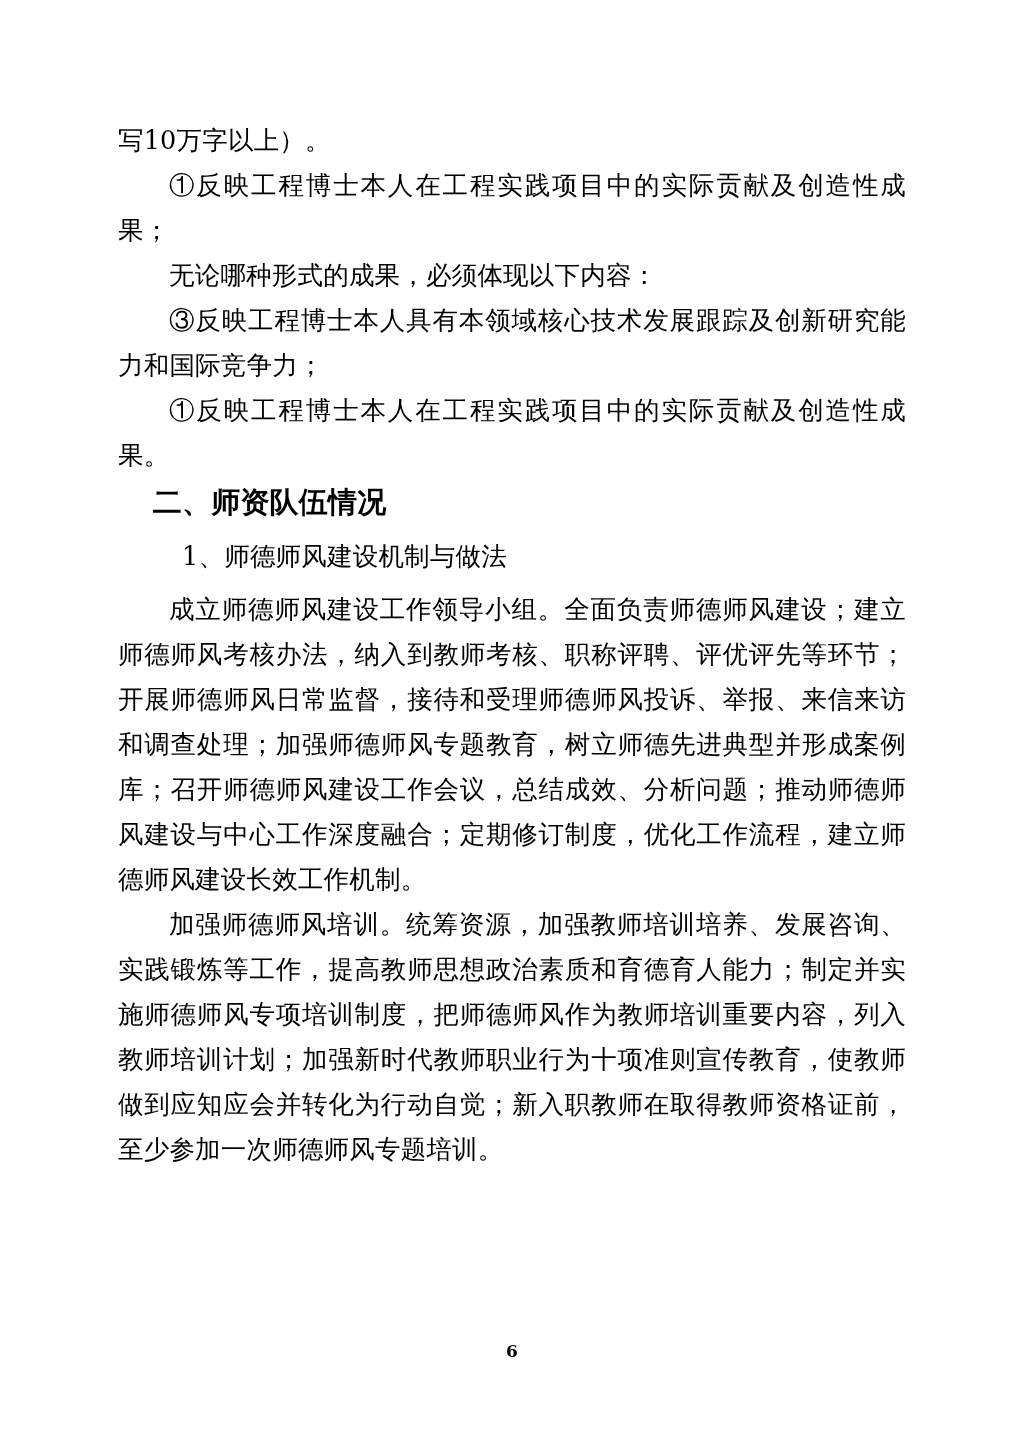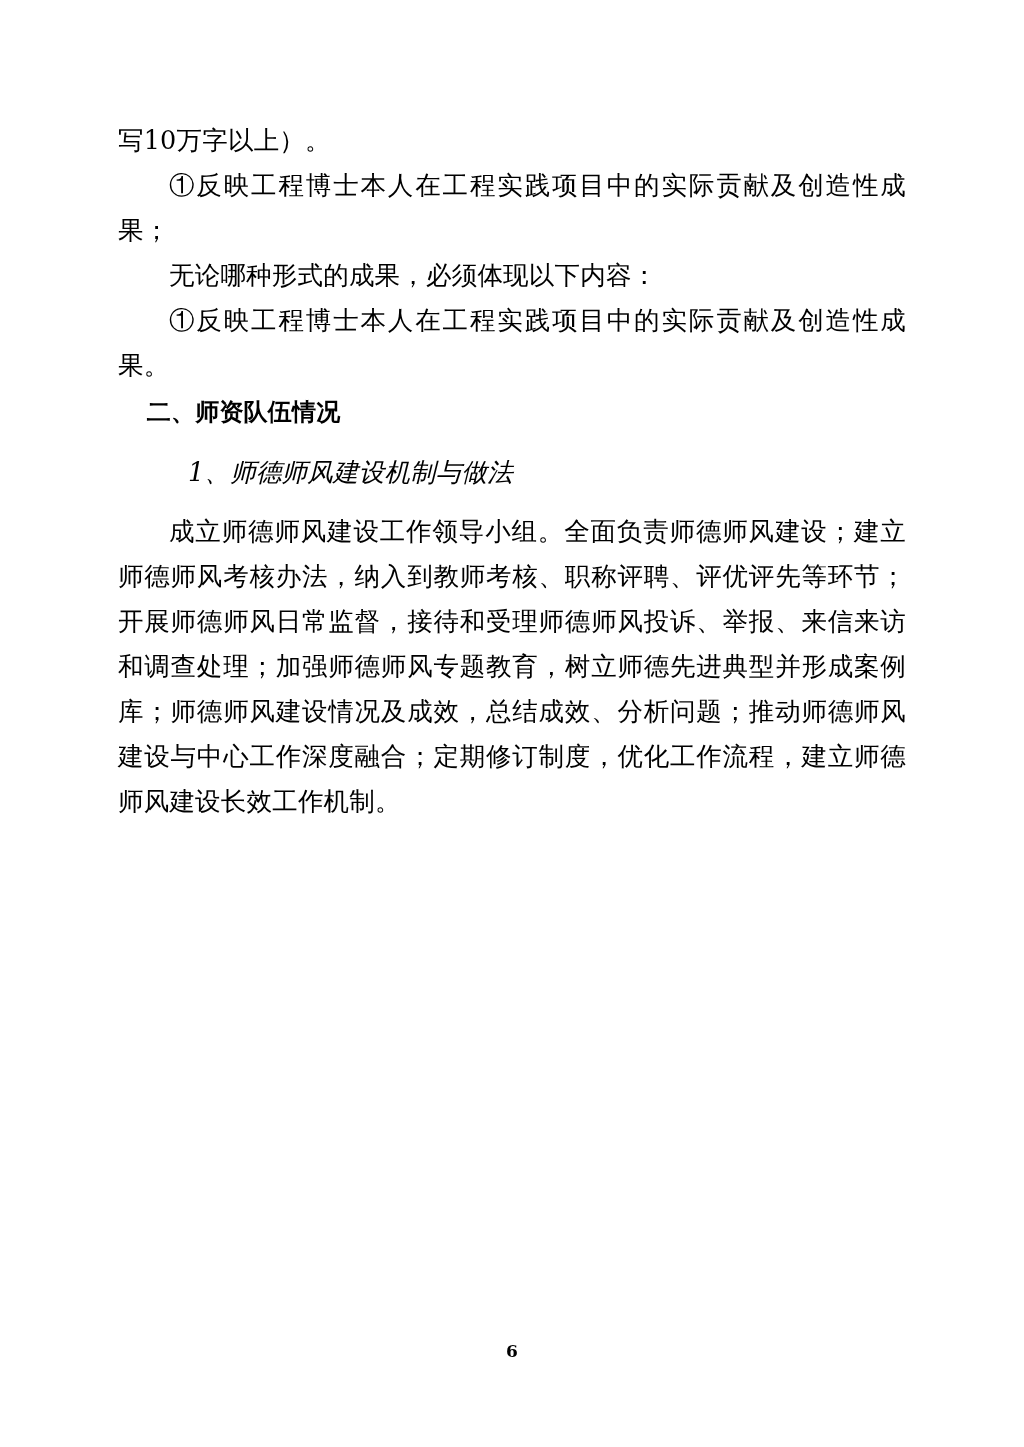--- a/index.html
+++ b/index.html
@@ -31,33 +31,32 @@
     margin: 0;
     text-indent: 2em;
   }
   .para.no-indent {
     text-indent: 0;
   }
   .heading {
     margin: 0;
     font-weight: bold;
     text-indent: 2em;
-    font-size: 24px;
+    font-size: 29px;
     line-height: 48px;
   }
   .heading-1 {
     text-indent: 1.2em;
   }
   .heading-2 {
     text-indent: 2em;
   }
   .subhead {
-    margin: 14px;
+    margin: 8px;
     text-indent: 2.2em;
-    font-style: italic;
   }
   .page-number {
     position: absolute;
     left: 0;
     right: 0;
     bottom: 86px;
     text-align: center;
     font-size: 17px;
     font-weight: bold;
     font-family: "DejaVu Serif", "Liberation Serif", serif;
@@ -69,28 +68,30 @@
 <div class="page">
   <div class="doc-body">
 
     <p class="para no-indent">写10万字以上）。</p>
 
     <p class="para">①反映工程博士本人在工程实践项目中的实际贡献及创造性成果；</p>
 
     <p class="para">无论哪种形式的成果，必须体现以下内容：</p>
 
 
+    <p class="para">③反映工程博士本人具有本领域核心技术发展跟踪及创新研究能力和国际竞争力；</p>
 
     <p class="para">①反映工程博士本人在工程实践项目中的实际贡献及创造性成果。</p>
 
     <p class="heading heading-1">二、师资队伍情况</p>
 
 
     <p class="para subhead">1、师德师风建设机制与做法</p>
 
 
-    <p class="para">成立师德师风建设工作领导小组。全面负责师德师风建设；建立师德师风考核办法，纳入到教师考核、职称评聘、评优评先等环节；开展师德师风日常监督，接待和受理师德师风投诉、举报、来信来访和调查处理；加强师德师风专题教育，树立师德先进典型并形成案例库；师德师风建设情况及成效，总结成效、分析问题；推动师德师风建设与中心工作深度融合；定期修订制度，优化工作流程，建立师德师风建设长效工作机制。</p>
+    <p class="para">成立师德师风建设工作领导小组。全面负责师德师风建设；建立师德师风考核办法，纳入到教师考核、职称评聘、评优评先等环节；开展师德师风日常监督，接待和受理师德师风投诉、举报、来信来访和调查处理；加强师德师风专题教育，树立师德先进典型并形成案例库；召开师德师风建设工作会议，总结成效、分析问题；推动师德师风建设与中心工作深度融合；定期修订制度，优化工作流程，建立师德师风建设长效工作机制。</p>
 
+    <p class="para">加强师德师风培训。统筹资源，加强教师培训培养、发展咨询、实践锻炼等工作，提高教师思想政治素质和育德育人能力；制定并实施师德师风专项培训制度，把师德师风作为教师培训重要内容，列入教师培训计划；加强新时代教师职业行为十项准则宣传教育，使教师做到应知应会并转化为行动自觉；新入职教师在取得教师资格证前，至少参加一次师德师风专题培训。</p>
 
   </div>
 
   <div class="page-number">6</div>
 </div>
 
 </body></html>

